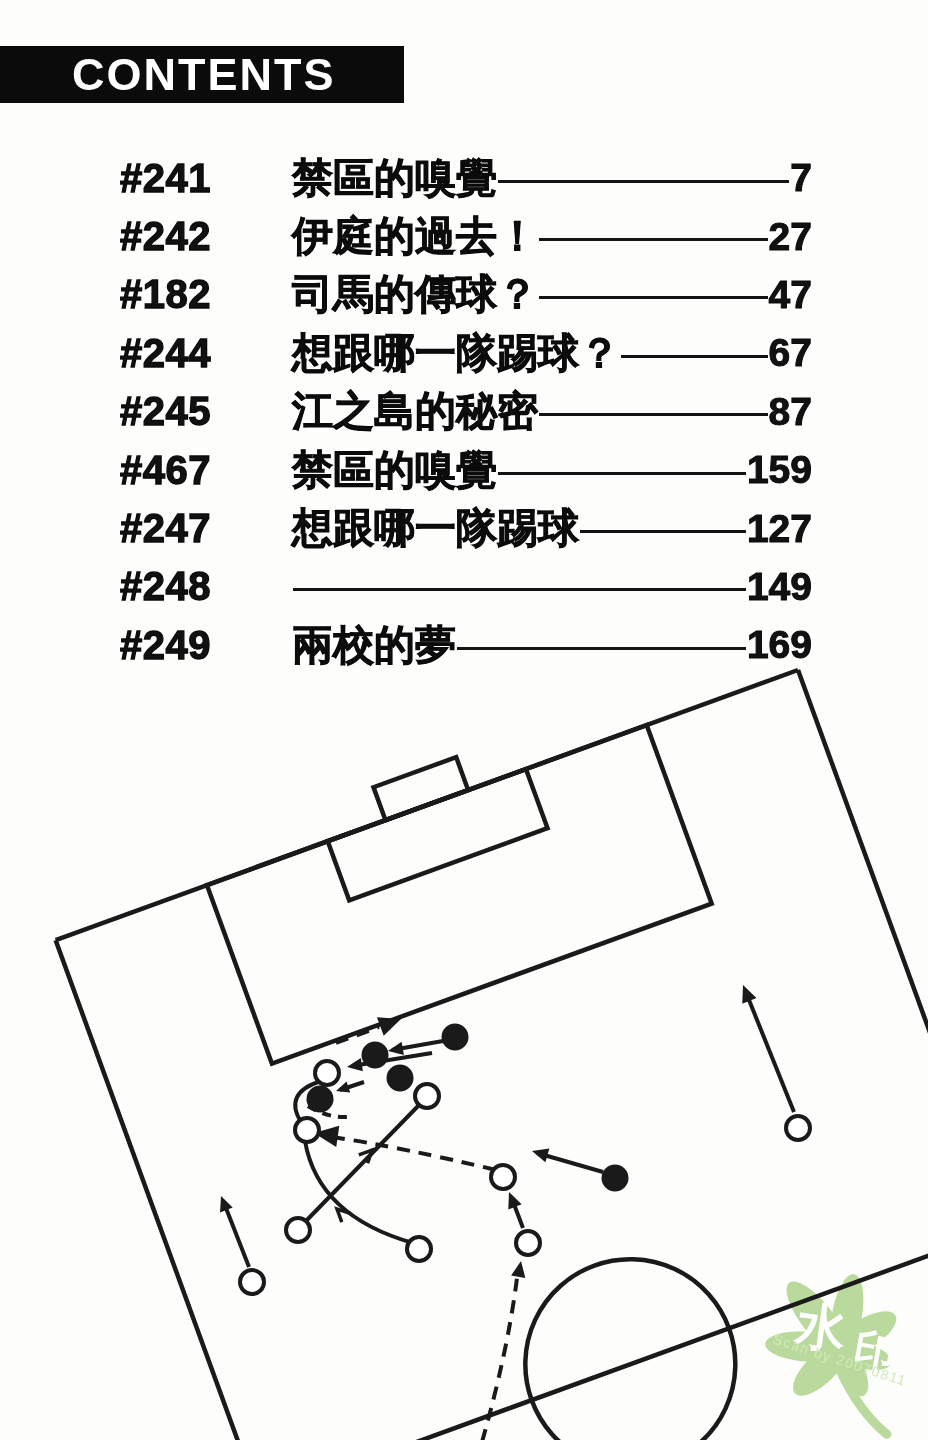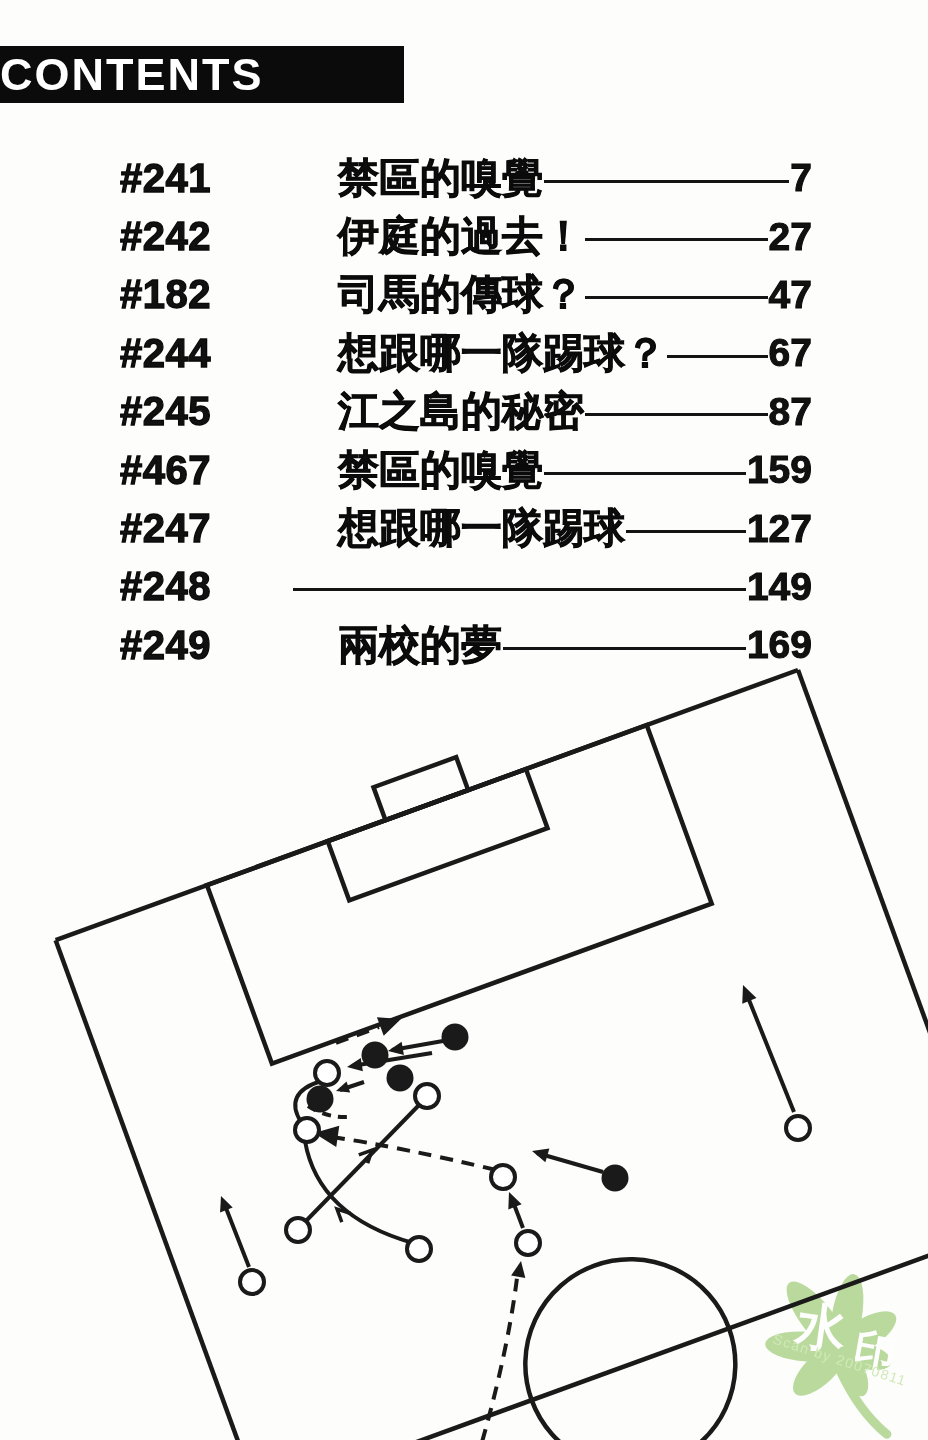--- a/index.html
+++ b/index.html
@@ -1,26 +1,26 @@
 <!DOCTYPE html>
 <html><head>
 <meta charset="utf-8">
 <style>
   html,body{margin:0;padding:0;}
   .page{position:relative;width:928px;height:1440px;background:#fdfdfc;overflow:hidden;
         font-family:"Liberation Sans","DejaVu Sans",sans-serif;color:#111;}
   .header-bar{position:absolute;left:0;top:46px;width:404px;height:57px;background:#0b0b0b;
-        display:flex;align-items:center;box-sizing:border-box;}
+        display:flex;align-items:center;padding-left:72px;box-sizing:border-box;}
   .header-bar .t{color:#fff;font-size:45px;font-weight:700;letter-spacing:2px;line-height:1;}
   .toc{position:absolute;left:120px;top:149px;width:692px;}
   .toc-row{display:flex;align-items:center;height:58.4px;}
   .ch{width:172px;font-size:40px;font-weight:900;letter-spacing:0.5px;
       -webkit-text-stroke:1.3px #0a0a0a;white-space:nowrap;}
   .ti{font-size:41px;font-weight:700;-webkit-text-stroke:0.8px #0a0a0a;
-      font-family:"DejaVu Sans","Liberation Sans",sans-serif;white-space:nowrap;margin-left:46px;}
+      font-family:"DejaVu Sans","Liberation Sans",sans-serif;white-space:nowrap;}
   .leader{flex:1;border-top:3.5px solid #141414;margin:0 1px;position:relative;top:3px;min-width:18px;}
   .pg{font-size:39px;font-weight:700;-webkit-text-stroke:1px #0a0a0a;text-align:right;white-space:nowrap;}
   svg.diagram{position:absolute;left:0;top:0;}
   .wm-char{font-weight:bold;font-family:"DejaVu Sans",sans-serif;}
   .wm-cap{font-family:"Liberation Sans",sans-serif;letter-spacing:1.5px;}
 </style>
 </head>
 <body>
 
 <div class="page">

